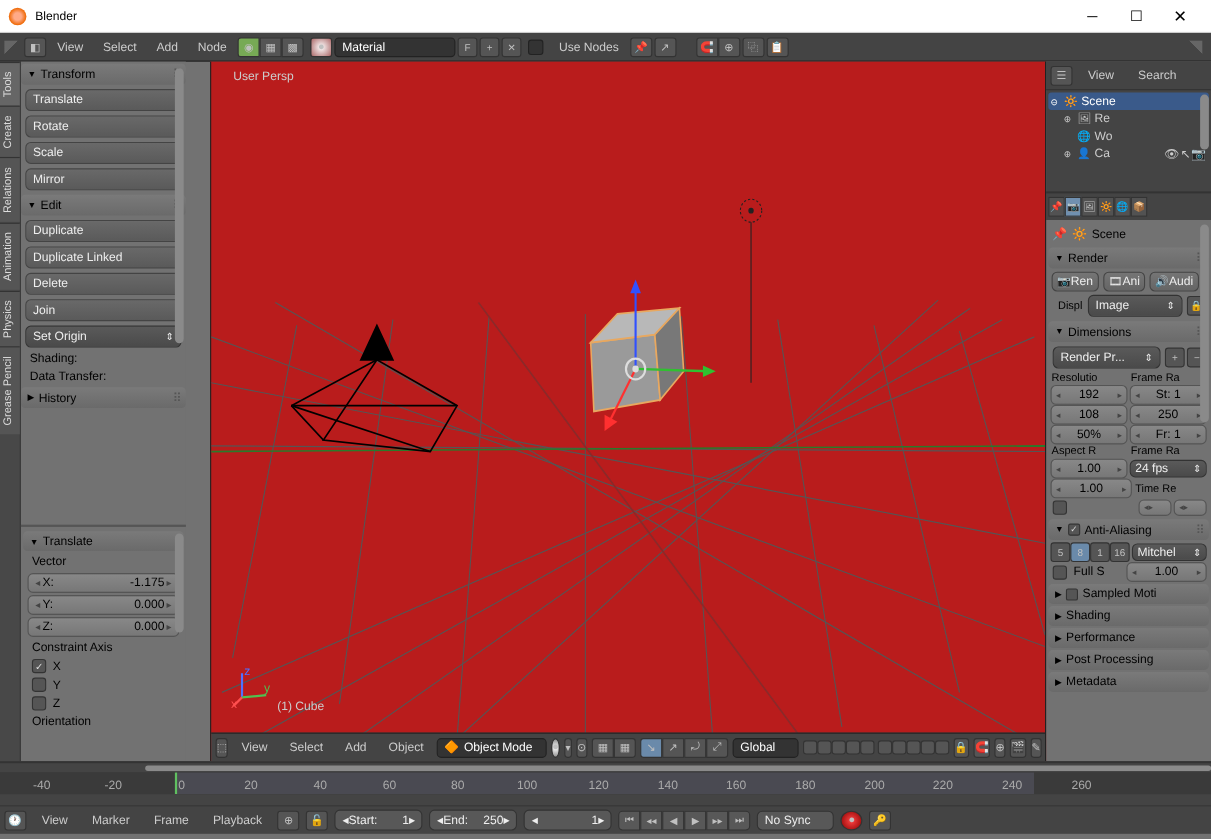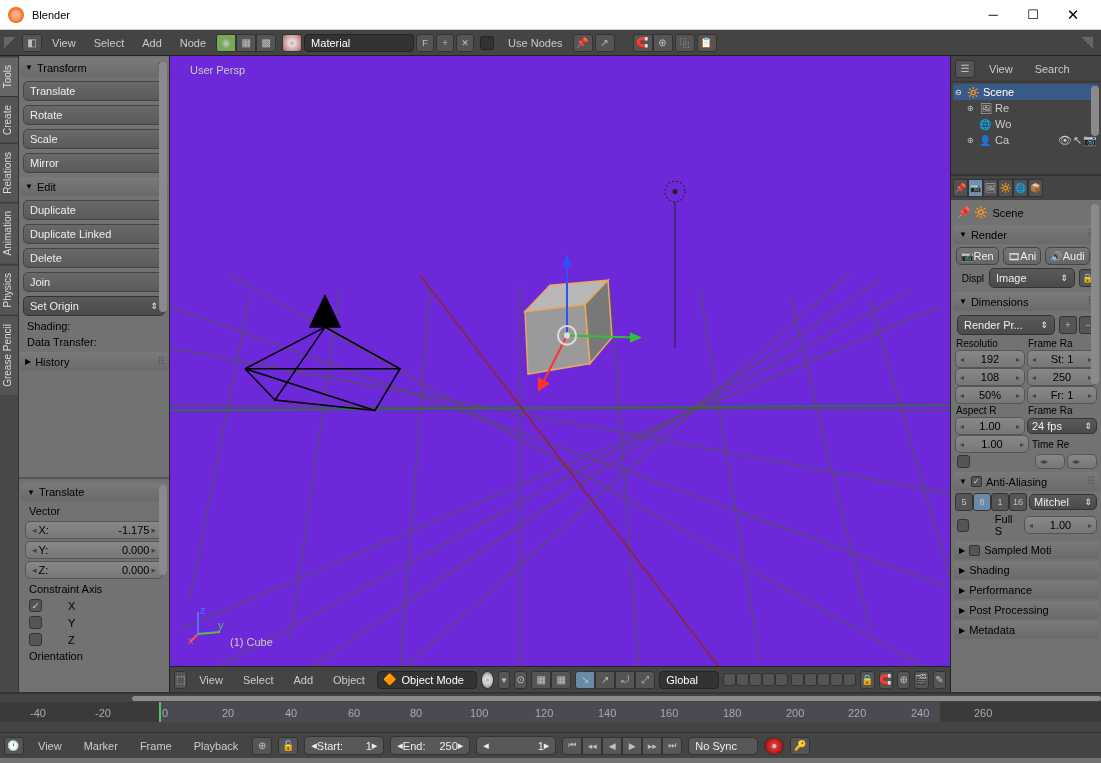--- a/index.html
+++ b/index.html
@@ -42,25 +42,25 @@
 .pbtnrow .pbtn:last-child { border-radius: 0 5px 5px 0; }
 .plabel { padding: 2px 8px; color: #000; font-size: 11px; }
 .pdropdown { display: flex; align-items: center; background: linear-gradient(#5a5a5a,#4a4a4a); border: 1px solid #333; border-radius: 5px; margin: 2px 4px; padding: 3px 6px; color: #eee; }
 .pdropdown:after { content: '⇕'; margin-left: auto; font-size: 9px; }
 
 .opspanel { width: 150px; background: #727272; border-top: 2px solid #555; padding: 2px; }
 .numfield { display: flex; align-items: center; background: linear-gradient(#888,#777); border: 1px solid #555; border-radius: 5px; margin: 2px 4px; padding: 2px 4px; color: #000; font-size: 11px; }
 .numfield .arr { color: #444; font-size: 9px; padding: 0 2px; }
 .numfield .lbl { flex: 0 0 auto; }
 .numfield .val { flex: 1; text-align: right; }
-.chk { display: flex; align-items: center; padding: 2px 8px; color: #000; gap: 20px; }
+.chk { display: flex; align-items: center; padding: 2px 8px; color: #000; }
 .chk .box { width: 13px; height: 13px; background: #555; border: 1px solid #333; border-radius: 3px; margin-right: 6px; display: flex; align-items: center; justify-content: center; }
 .chk .box.on:after { content: '✓'; color: #ddd; font-size: 9px; }
 
-.viewport { flex: 1; background: #6d28d9; position: relative; border-left: 1px solid #222; border-right: 1px solid #222; }
+.viewport { flex: 1; background: #b91c1c; position: relative; border-left: 1px solid #222; border-right: 1px solid #222; margin-left: 22px; }
 .vplabel { position: absolute; top: 8px; left: 20px; color: #ccc; font-size: 11px; }
 .vpobj { position: absolute; bottom: 44px; left: 60px; color: #ccc; font-size: 11px; }
 .axiswidget { position: absolute; bottom: 48px; left: 18px; width: 40px; height: 40px; }
 
 .vpfooter { position: absolute; bottom: 0; left: 0; right: 0; height: 26px; background: #444; display: flex; align-items: center; padding: 0 4px; gap: 4px; border-top: 1px solid #222; }
 
 .rightpanel { width: 150px; background: #727272; display: flex; flex-direction: column; }
 .outliner { height: 120px; background: #444; border-bottom: 2px solid #333; position: relative; }
 .outhdr { height: 26px; background: #444; display: flex; align-items: center; padding: 0 4px; gap: 6px; border-bottom: 1px solid #333; }
 .outtree { padding: 2px; font-size: 11px; }

